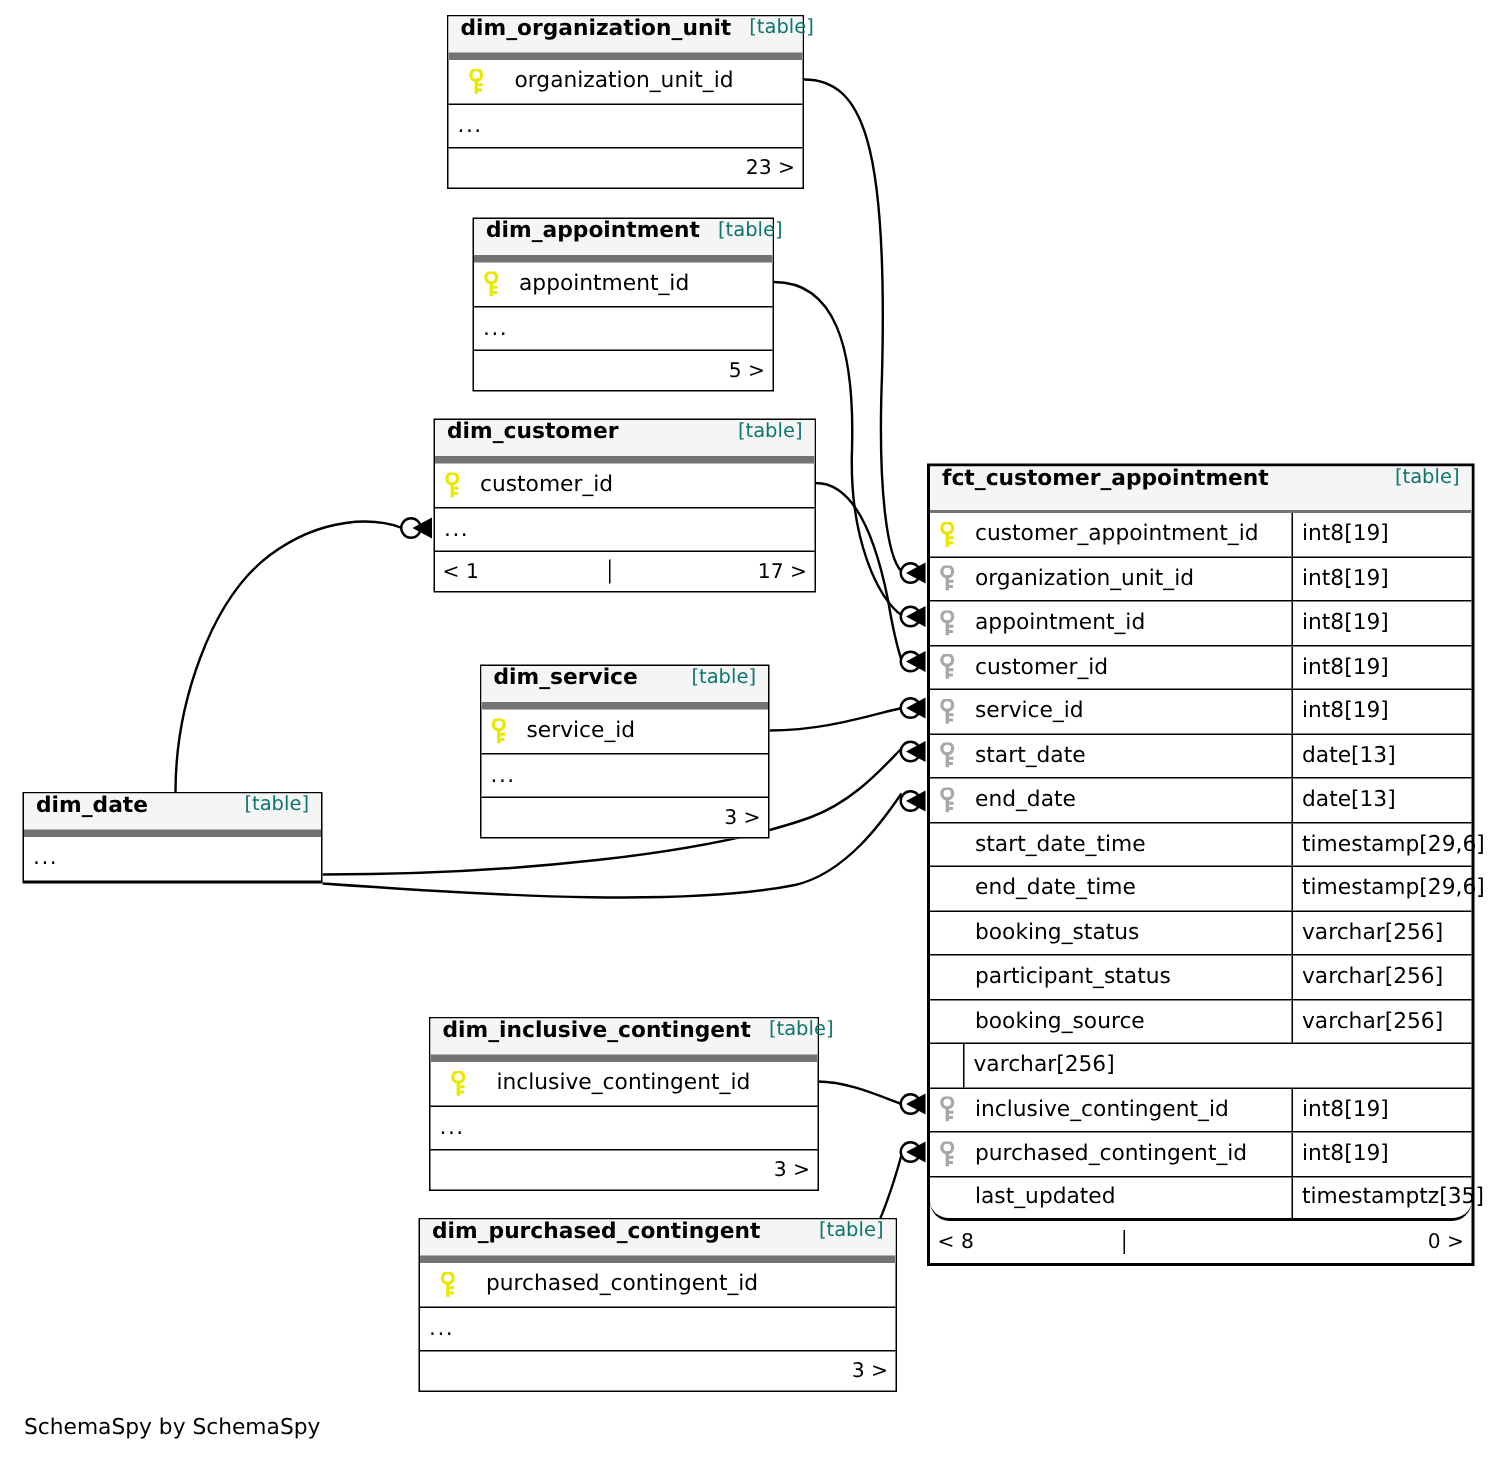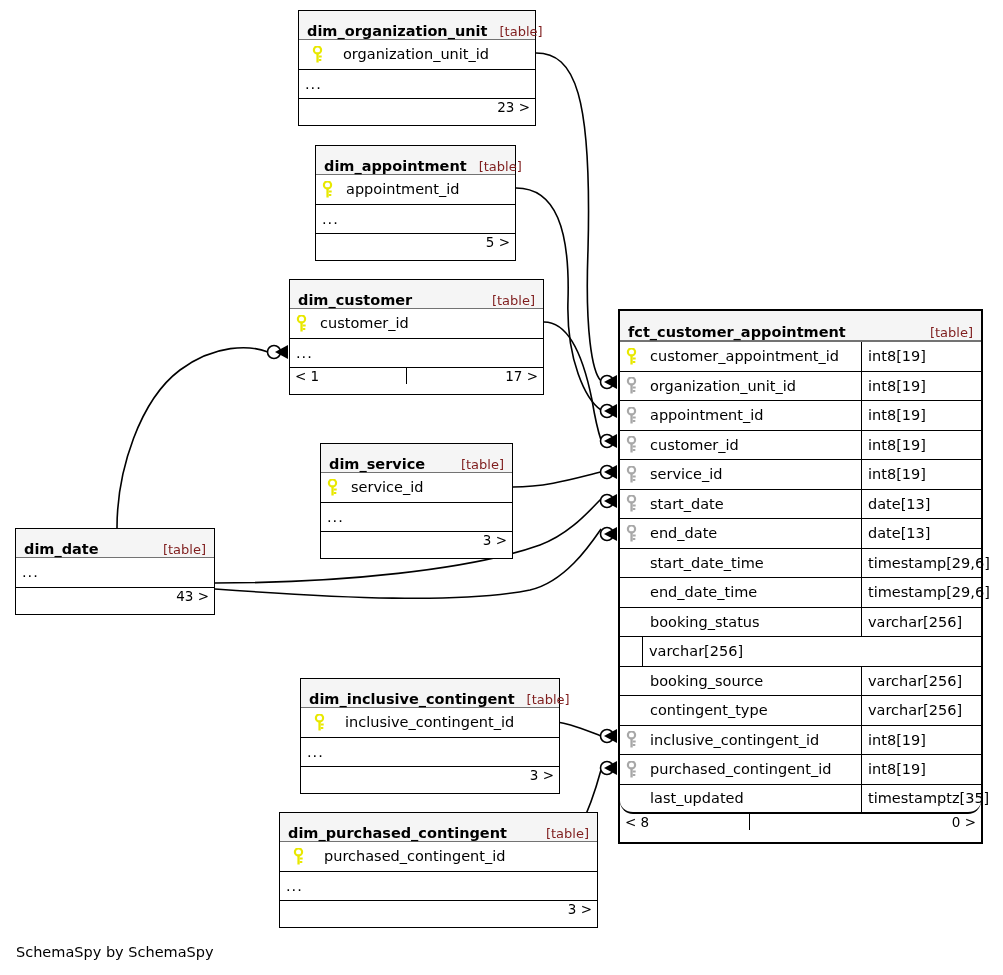--- a/index.html
+++ b/index.html
@@ -33,38 +33,38 @@
     background: #ffffff;
     border: 1px solid #000000;
     box-sizing: border-box;
     z-index: 2;
   }
   .table-box.fact {
     border-width: 2px;
   }
   .tbl-header {
     background: #f5f5f5;
-    border-bottom: 1px solid #737373;
-    box-sizing: border-box;
-    display: flex;
-    align-items: flex-end;
+    border-bottom: 5px solid #737373;
+    box-sizing: border-box;
+    display: flex;
+    align-items: flex-start;
     justify-content: space-between;
     padding: 0 8px;
     height: 29px;
   }
   .fact .tbl-header { border-bottom-width: 2px; height: 31px; }
   .tbl-name {
     font-weight: bold;
     font-size: 14.5px;
     color: #000000;
     white-space: nowrap;
   }
   .tbl-type {
     font-size: 13px;
-    color: #7f1d1d;
+    color: #0f766e;
     white-space: nowrap;
     margin-left: 12px;
   }
   .col-row {
     display: flex;
     align-items: stretch;
     border-bottom: 1px solid #000000;
     box-sizing: border-box;
     height: 29.5px;
   }
@@ -106,21 +106,21 @@
     height: 29.5px;
     display: flex;
     align-items: center;
     padding-left: 6px;
     font-size: 14.5px;
     color: #000000;
     letter-spacing: 1px;
   }
   .footer-row {
     display: flex;
-    align-items: flex-start;
+    align-items: center;
     height: 26px;
     box-sizing: border-box;
   }
   .footer-cell {
     display: flex;
     align-items: center;
     font-size: 13.5px;
     color: #000000;
     box-sizing: border-box;
     border-right: 1px solid #000000;
@@ -284,27 +284,22 @@
           <div class="footer-cell fc-mid" style="width:44px"></div>
           <div class="footer-cell fc-right" style="flex:1">3 &gt;</div>
         </div>
       </div>
       <div class="table-box dim" style="left: 15px; top: 528px; width: 200px;">
         <div class="tbl-header">
           <span class="tbl-name">dim_date</span>
           <span class="tbl-type">[table]</span>
         </div>
         <div class="ellipsis-row">...</div>
-        <div class="footer-row ">
-          <div class="footer-cell fc-left" style="width:92px"></div>
-          <div class="footer-cell fc-mid" style="width:46px"></div>
-          <div class="footer-cell fc-right" style="flex:1">43 &gt;</div>
-        </div>
-      </div>
-      <div class="table-box dim" style="left: 300px; top: 678px; width: 260px;">
+      </div>
+      <div class="table-box dim" style="left: 286px; top: 678px; width: 260px;">
         <div class="tbl-header">
           <span class="tbl-name">dim_inclusive_contingent</span>
           <span class="tbl-type">[table]</span>
         </div>
         <div class="col-row">
           <span class="keyslot wide">
             <svg class="key-icon" width="11" height="17" viewBox="0 0 11 17">
               <circle cx="5.5" cy="4" r="3.6" fill="none" stroke="#e8e800" stroke-width="2.2"></circle>
               <rect x="4.4" y="6.5" width="2.3" height="10" fill="#e8e800"></rect>
               <rect x="6.7" y="9.5" width="3" height="2" fill="#e8e800"></rect>
@@ -442,30 +437,30 @@
           <span class="col-name">end_date_time</span>
           <span class="col-type">timestamp[29,6]</span>
         </div>
         <div class="col-row" style="">
           <span class="keyslot"></span>
           <span class="col-name">booking_status</span>
           <span class="col-type">varchar[256]</span>
         </div>
         <div class="col-row" style="">
           <span class="keyslot"></span>
+          <span class="col-name">participant_status</span>
           <span class="col-type">varchar[256]</span>
         </div>
         <div class="col-row" style="">
           <span class="keyslot"></span>
           <span class="col-name">booking_source</span>
           <span class="col-type">varchar[256]</span>
         </div>
         <div class="col-row" style="">
           <span class="keyslot"></span>
-          <span class="col-name">contingent_type</span>
           <span class="col-type">varchar[256]</span>
         </div>
         <div class="col-row" style="">
           <span class="keyslot">
             <svg class="key-icon" width="11" height="17" viewBox="0 0 11 17">
               <circle cx="5.5" cy="4" r="3.6" fill="none" stroke="#a8a8a8" stroke-width="2.2"></circle>
               <rect x="4.4" y="6.5" width="2.3" height="10" fill="#a8a8a8"></rect>
               <rect x="6.7" y="9.5" width="3" height="2" fill="#a8a8a8"></rect>
               <rect x="6.7" y="13" width="2.6" height="2" fill="#a8a8a8"></rect>
             </svg>

